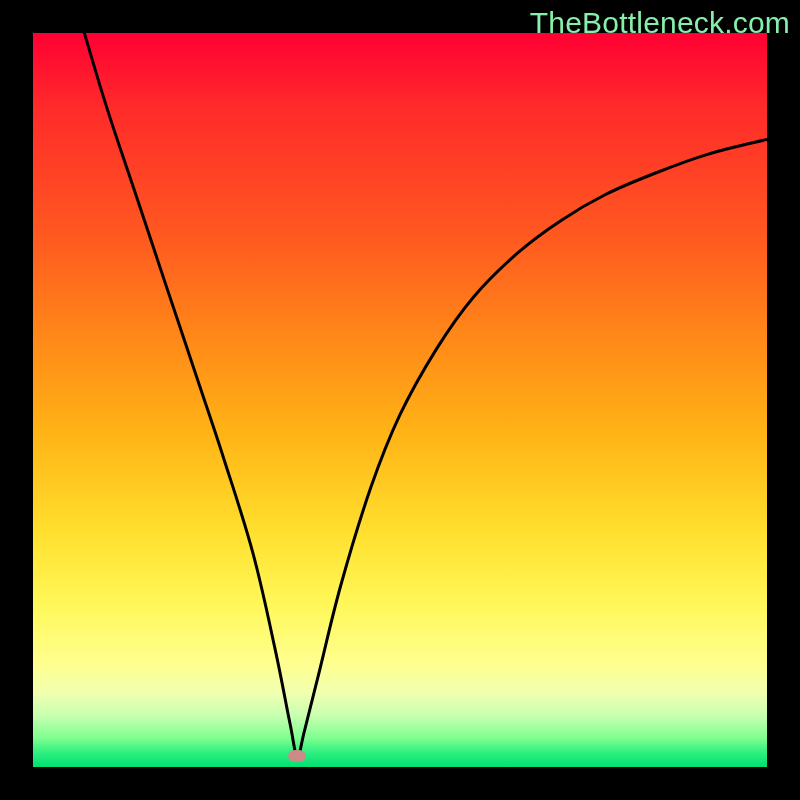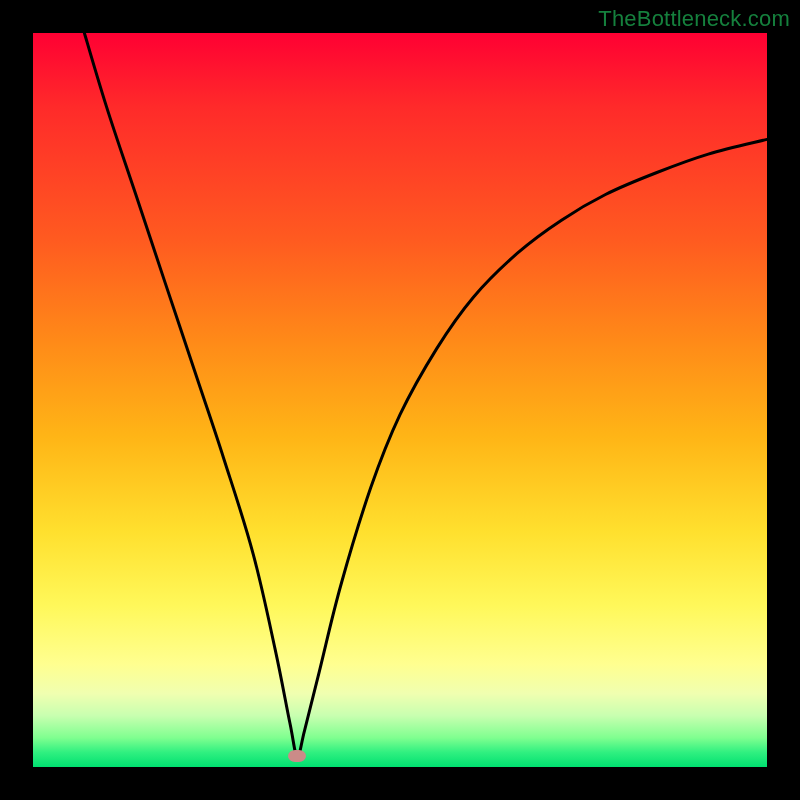--- a/index.html
+++ b/index.html
@@ -40,22 +40,22 @@
       #c8ffb0 93%,
       #80ff90 96%,
       #30f080 98%,
       #00e070 100%
     );
   }
   .watermark {
     position: absolute;
     top: 6px;
     right: 10px;
-    color: #15803d;
-    font-size: 22px;
+    color: #86efac;
+    font-size: 30px;
     letter-spacing: 0.2px;
     user-select: none;
   }
   svg.curve {
     position: absolute;
     left: 0;
     top: 0;
     width: 734px;
     height: 734px;
     overflow: visible;

